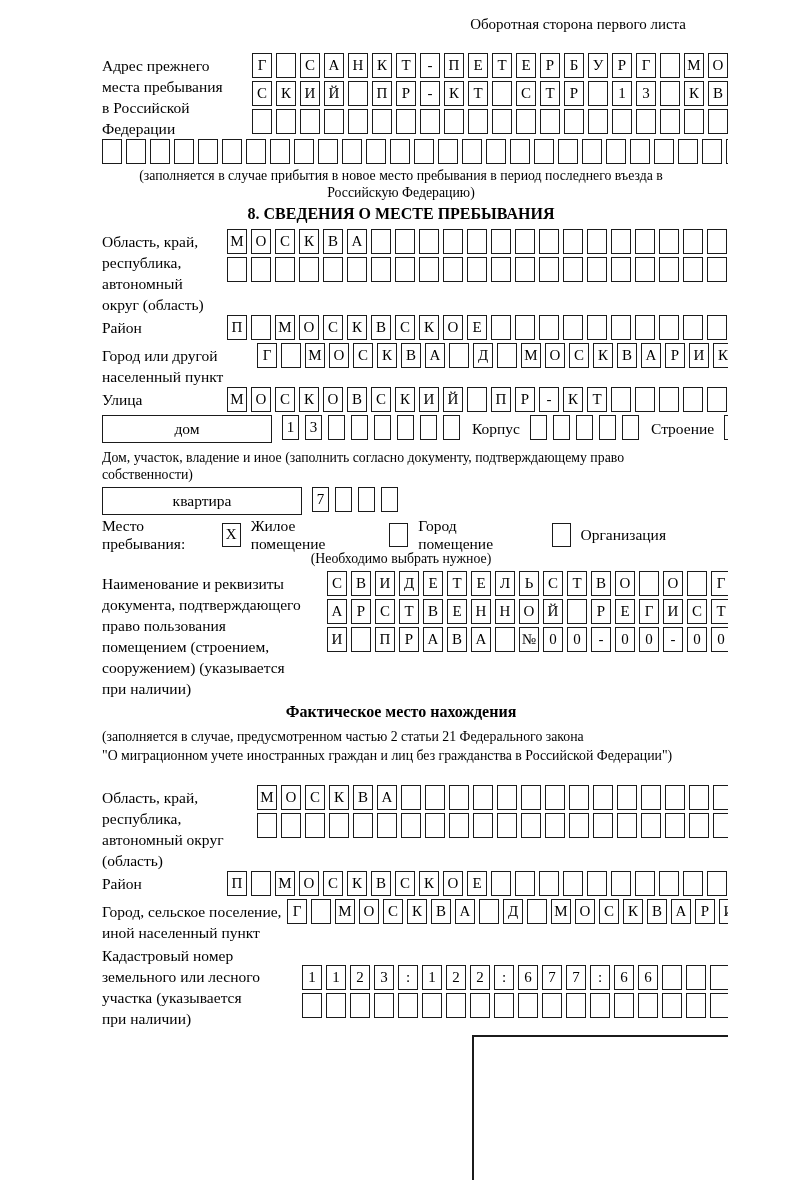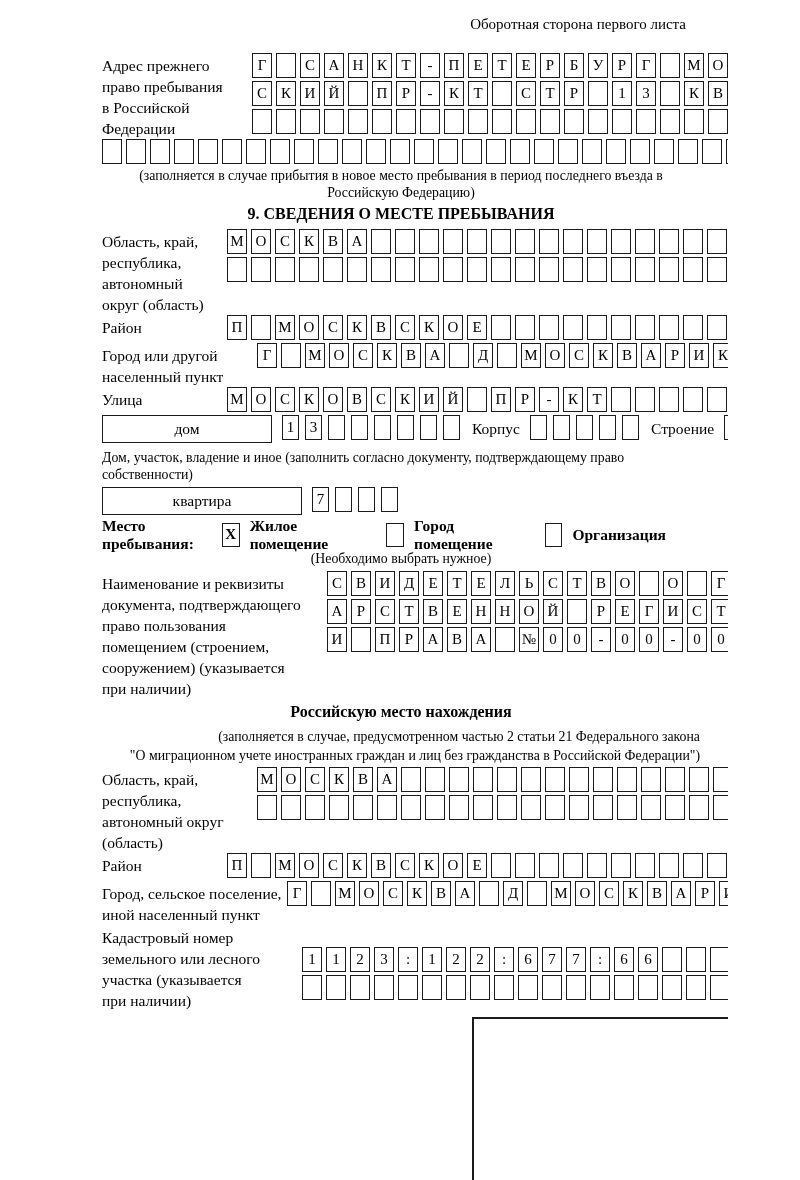--- a/index.html
+++ b/index.html
@@ -22,31 +22,31 @@
     border:1.6px solid #1b1b1b; text-align:center; font-size:15px; line-height:22px;
     vertical-align:top; background:#fff; overflow:hidden;
   }
   .housecells { display:inline-block; white-space:nowrap; }
   .housecells .cell { width:17px; margin-right:6px; }
 
   .caption { font-size:13.8px; line-height:17px; margin:1px 0 4px 0; }
   .caption-center { text-align:center;font-family:Liberation Serif, serif; }
 
   .sec-title { text-align:center; font-weight:bold; font-size:16px; margin:4px 0 6px 0; }
-  .sub-title { text-align:right; font-size:13.8px; line-height:19px; white-space:pre-line; margin-bottom:2px; }
+  .sub-title { text-align:left; font-size:13.8px; line-height:19px; white-space:pre-line; margin-bottom:20px; }
 
   .bigbox {
     display:inline-block; height:28px; border:1.7px solid #1b1b1b; text-align:center;
     font-size:15.5px; line-height:25px; vertical-align:top; margin-right:10px;
   }
   .bb-dom { width:170px; } .bb-kv { width:200px; }
   .inline-label { display:inline-block; font-size:15.5px; line-height:28px; vertical-align:top; margin:0 10px 0 6px;text-align:center; }
   .house-row { white-space:nowrap; height:32px; margin-bottom:2px; }
 
-  .stay-row { display:flex; align-items:center; height:28px; margin-top:2px;font-weight:bold; }
+  .stay-row { display:flex; align-items:center; height:28px; margin-top:2px; }
   .stay-label { font-size:15.5px; margin-right:10px; }
   .checkbox {
     display:inline-block; width:22px; height:24px; border:1.6px solid #1b1b1b;
     text-align:center; font-size:15px; line-height:21px; margin-right:10px; background:#fff;
   }
   .opt-label { font-size:15.5px; margin-right:34px; }
 
   .doc-block { margin-top:4px; }
   .mt22 { margin-top:22px; }
 
@@ -57,33 +57,33 @@
 </style>
 </head>
 <body>
 
 <div class="page">
 
   <div class="header-note">Оборотная сторона первого листа</div>
 
   <div class="frow">
     <div class="label-col w150">Адрес прежнего
-право пребывания
+места пребывания
 в Российской
 Федерации</div>
     <div class="rows">
       <div class="grid-row"><span class="cell">Г</span><span class="cell">&nbsp;</span><span class="cell">С</span><span class="cell">А</span><span class="cell">Н</span><span class="cell">К</span><span class="cell">Т</span><span class="cell">-</span><span class="cell">П</span><span class="cell">Е</span><span class="cell">Т</span><span class="cell">Е</span><span class="cell">Р</span><span class="cell">Б</span><span class="cell">У</span><span class="cell">Р</span><span class="cell">Г</span><span class="cell">&nbsp;</span><span class="cell">М</span><span class="cell">О</span><span class="cell">С</span><span class="cell">К</span><span class="cell">О</span><span class="cell">В</span></div>
       <div class="grid-row"><span class="cell">С</span><span class="cell">К</span><span class="cell">И</span><span class="cell">Й</span><span class="cell">&nbsp;</span><span class="cell">П</span><span class="cell">Р</span><span class="cell">-</span><span class="cell">К</span><span class="cell">Т</span><span class="cell">&nbsp;</span><span class="cell">С</span><span class="cell">Т</span><span class="cell">Р</span><span class="cell">&nbsp;</span><span class="cell">1</span><span class="cell">3</span><span class="cell">&nbsp;</span><span class="cell">К</span><span class="cell">В</span><span class="cell">&nbsp;</span><span class="cell">7</span><span class="cell">&nbsp;</span><span class="cell">&nbsp;</span></div>
       <div class="grid-row"><span class="cell">&nbsp;</span><span class="cell">&nbsp;</span><span class="cell">&nbsp;</span><span class="cell">&nbsp;</span><span class="cell">&nbsp;</span><span class="cell">&nbsp;</span><span class="cell">&nbsp;</span><span class="cell">&nbsp;</span><span class="cell">&nbsp;</span><span class="cell">&nbsp;</span><span class="cell">&nbsp;</span><span class="cell">&nbsp;</span><span class="cell">&nbsp;</span><span class="cell">&nbsp;</span><span class="cell">&nbsp;</span><span class="cell">&nbsp;</span><span class="cell">&nbsp;</span><span class="cell">&nbsp;</span><span class="cell">&nbsp;</span><span class="cell">&nbsp;</span><span class="cell">&nbsp;</span><span class="cell">&nbsp;</span><span class="cell">&nbsp;</span><span class="cell">&nbsp;</span></div>
     </div>
   </div>
   <div class="grid-row"><span class="cell">&nbsp;</span><span class="cell">&nbsp;</span><span class="cell">&nbsp;</span><span class="cell">&nbsp;</span><span class="cell">&nbsp;</span><span class="cell">&nbsp;</span><span class="cell">&nbsp;</span><span class="cell">&nbsp;</span><span class="cell">&nbsp;</span><span class="cell">&nbsp;</span><span class="cell">&nbsp;</span><span class="cell">&nbsp;</span><span class="cell">&nbsp;</span><span class="cell">&nbsp;</span><span class="cell">&nbsp;</span><span class="cell">&nbsp;</span><span class="cell">&nbsp;</span><span class="cell">&nbsp;</span><span class="cell">&nbsp;</span><span class="cell">&nbsp;</span><span class="cell">&nbsp;</span><span class="cell">&nbsp;</span><span class="cell">&nbsp;</span><span class="cell">&nbsp;</span><span class="cell">&nbsp;</span><span class="cell">&nbsp;</span><span class="cell">&nbsp;</span><span class="cell">&nbsp;</span><span class="cell">&nbsp;</span><span class="cell">&nbsp;</span></div>
   <div class="caption caption-center">(заполняется в случае прибытия в новое место пребывания в период последнего въезда в Российскую Федерацию)</div>
 
-  <div class="sec-title">9. СВЕДЕНИЯ О МЕСТЕ ПРЕБЫВАНИЯ</div>
+  <div class="sec-title">8. СВЕДЕНИЯ О МЕСТЕ ПРЕБЫВАНИЯ</div>
 
   <div class="frow">
     <div class="label-col w125">Область, край,
 республика,
 автономный
 округ (область)</div>
     <div class="rows">
       <div class="grid-row"><span class="cell">М</span><span class="cell">О</span><span class="cell">С</span><span class="cell">К</span><span class="cell">В</span><span class="cell">А</span><span class="cell">&nbsp;</span><span class="cell">&nbsp;</span><span class="cell">&nbsp;</span><span class="cell">&nbsp;</span><span class="cell">&nbsp;</span><span class="cell">&nbsp;</span><span class="cell">&nbsp;</span><span class="cell">&nbsp;</span><span class="cell">&nbsp;</span><span class="cell">&nbsp;</span><span class="cell">&nbsp;</span><span class="cell">&nbsp;</span><span class="cell">&nbsp;</span><span class="cell">&nbsp;</span><span class="cell">&nbsp;</span><span class="cell">&nbsp;</span><span class="cell">&nbsp;</span><span class="cell">&nbsp;</span><span class="cell">&nbsp;</span></div>
       <div class="grid-row"><span class="cell">&nbsp;</span><span class="cell">&nbsp;</span><span class="cell">&nbsp;</span><span class="cell">&nbsp;</span><span class="cell">&nbsp;</span><span class="cell">&nbsp;</span><span class="cell">&nbsp;</span><span class="cell">&nbsp;</span><span class="cell">&nbsp;</span><span class="cell">&nbsp;</span><span class="cell">&nbsp;</span><span class="cell">&nbsp;</span><span class="cell">&nbsp;</span><span class="cell">&nbsp;</span><span class="cell">&nbsp;</span><span class="cell">&nbsp;</span><span class="cell">&nbsp;</span><span class="cell">&nbsp;</span><span class="cell">&nbsp;</span><span class="cell">&nbsp;</span><span class="cell">&nbsp;</span><span class="cell">&nbsp;</span><span class="cell">&nbsp;</span><span class="cell">&nbsp;</span><span class="cell">&nbsp;</span></div>
     </div>
@@ -132,21 +132,21 @@
 помещением (строением,
 сооружением) (указывается
 при наличии)</div>
     <div class="rows">
       <div class="grid-row"><span class="cell">С</span><span class="cell">В</span><span class="cell">И</span><span class="cell">Д</span><span class="cell">Е</span><span class="cell">Т</span><span class="cell">Е</span><span class="cell">Л</span><span class="cell">Ь</span><span class="cell">С</span><span class="cell">Т</span><span class="cell">В</span><span class="cell">О</span><span class="cell">&nbsp;</span><span class="cell">О</span><span class="cell">&nbsp;</span><span class="cell">Г</span><span class="cell">О</span><span class="cell">С</span><span class="cell">У</span><span class="cell">Д</span></div>
       <div class="grid-row"><span class="cell">А</span><span class="cell">Р</span><span class="cell">С</span><span class="cell">Т</span><span class="cell">В</span><span class="cell">Е</span><span class="cell">Н</span><span class="cell">Н</span><span class="cell">О</span><span class="cell">Й</span><span class="cell">&nbsp;</span><span class="cell">Р</span><span class="cell">Е</span><span class="cell">Г</span><span class="cell">И</span><span class="cell">С</span><span class="cell">Т</span><span class="cell">Р</span><span class="cell">А</span><span class="cell">Ц</span><span class="cell">И</span></div>
       <div class="grid-row"><span class="cell">И</span><span class="cell">&nbsp;</span><span class="cell">П</span><span class="cell">Р</span><span class="cell">А</span><span class="cell">В</span><span class="cell">А</span><span class="cell">&nbsp;</span><span class="cell">№</span><span class="cell">0</span><span class="cell">0</span><span class="cell">-</span><span class="cell">0</span><span class="cell">0</span><span class="cell">-</span><span class="cell">0</span><span class="cell">0</span><span class="cell">/</span><span class="cell">0</span><span class="cell">0</span><span class="cell">0</span></div>
     </div>
   </div>
 
-  <div class="sec-title">Российскую место нахождения</div>
+  <div class="sec-title">Фактическое место нахождения</div>
   <div class="sub-title">(заполняется в случае, предусмотренном частью 2 статьи 21 Федерального закона
 "О миграционном учете иностранных граждан и лиц без гражданства в Российской Федерации")</div>
 
   <div class="frow">
     <div class="label-col w125">Область, край,
 республика,
 автономный округ
 (область)</div>
     <div class="rows ind30">
       <div class="grid-row"><span class="cell">М</span><span class="cell">О</span><span class="cell">С</span><span class="cell">К</span><span class="cell">В</span><span class="cell">А</span><span class="cell">&nbsp;</span><span class="cell">&nbsp;</span><span class="cell">&nbsp;</span><span class="cell">&nbsp;</span><span class="cell">&nbsp;</span><span class="cell">&nbsp;</span><span class="cell">&nbsp;</span><span class="cell">&nbsp;</span><span class="cell">&nbsp;</span><span class="cell">&nbsp;</span><span class="cell">&nbsp;</span><span class="cell">&nbsp;</span><span class="cell">&nbsp;</span><span class="cell">&nbsp;</span><span class="cell">&nbsp;</span><span class="cell">&nbsp;</span><span class="cell">&nbsp;</span><span class="cell">&nbsp;</span></div>

